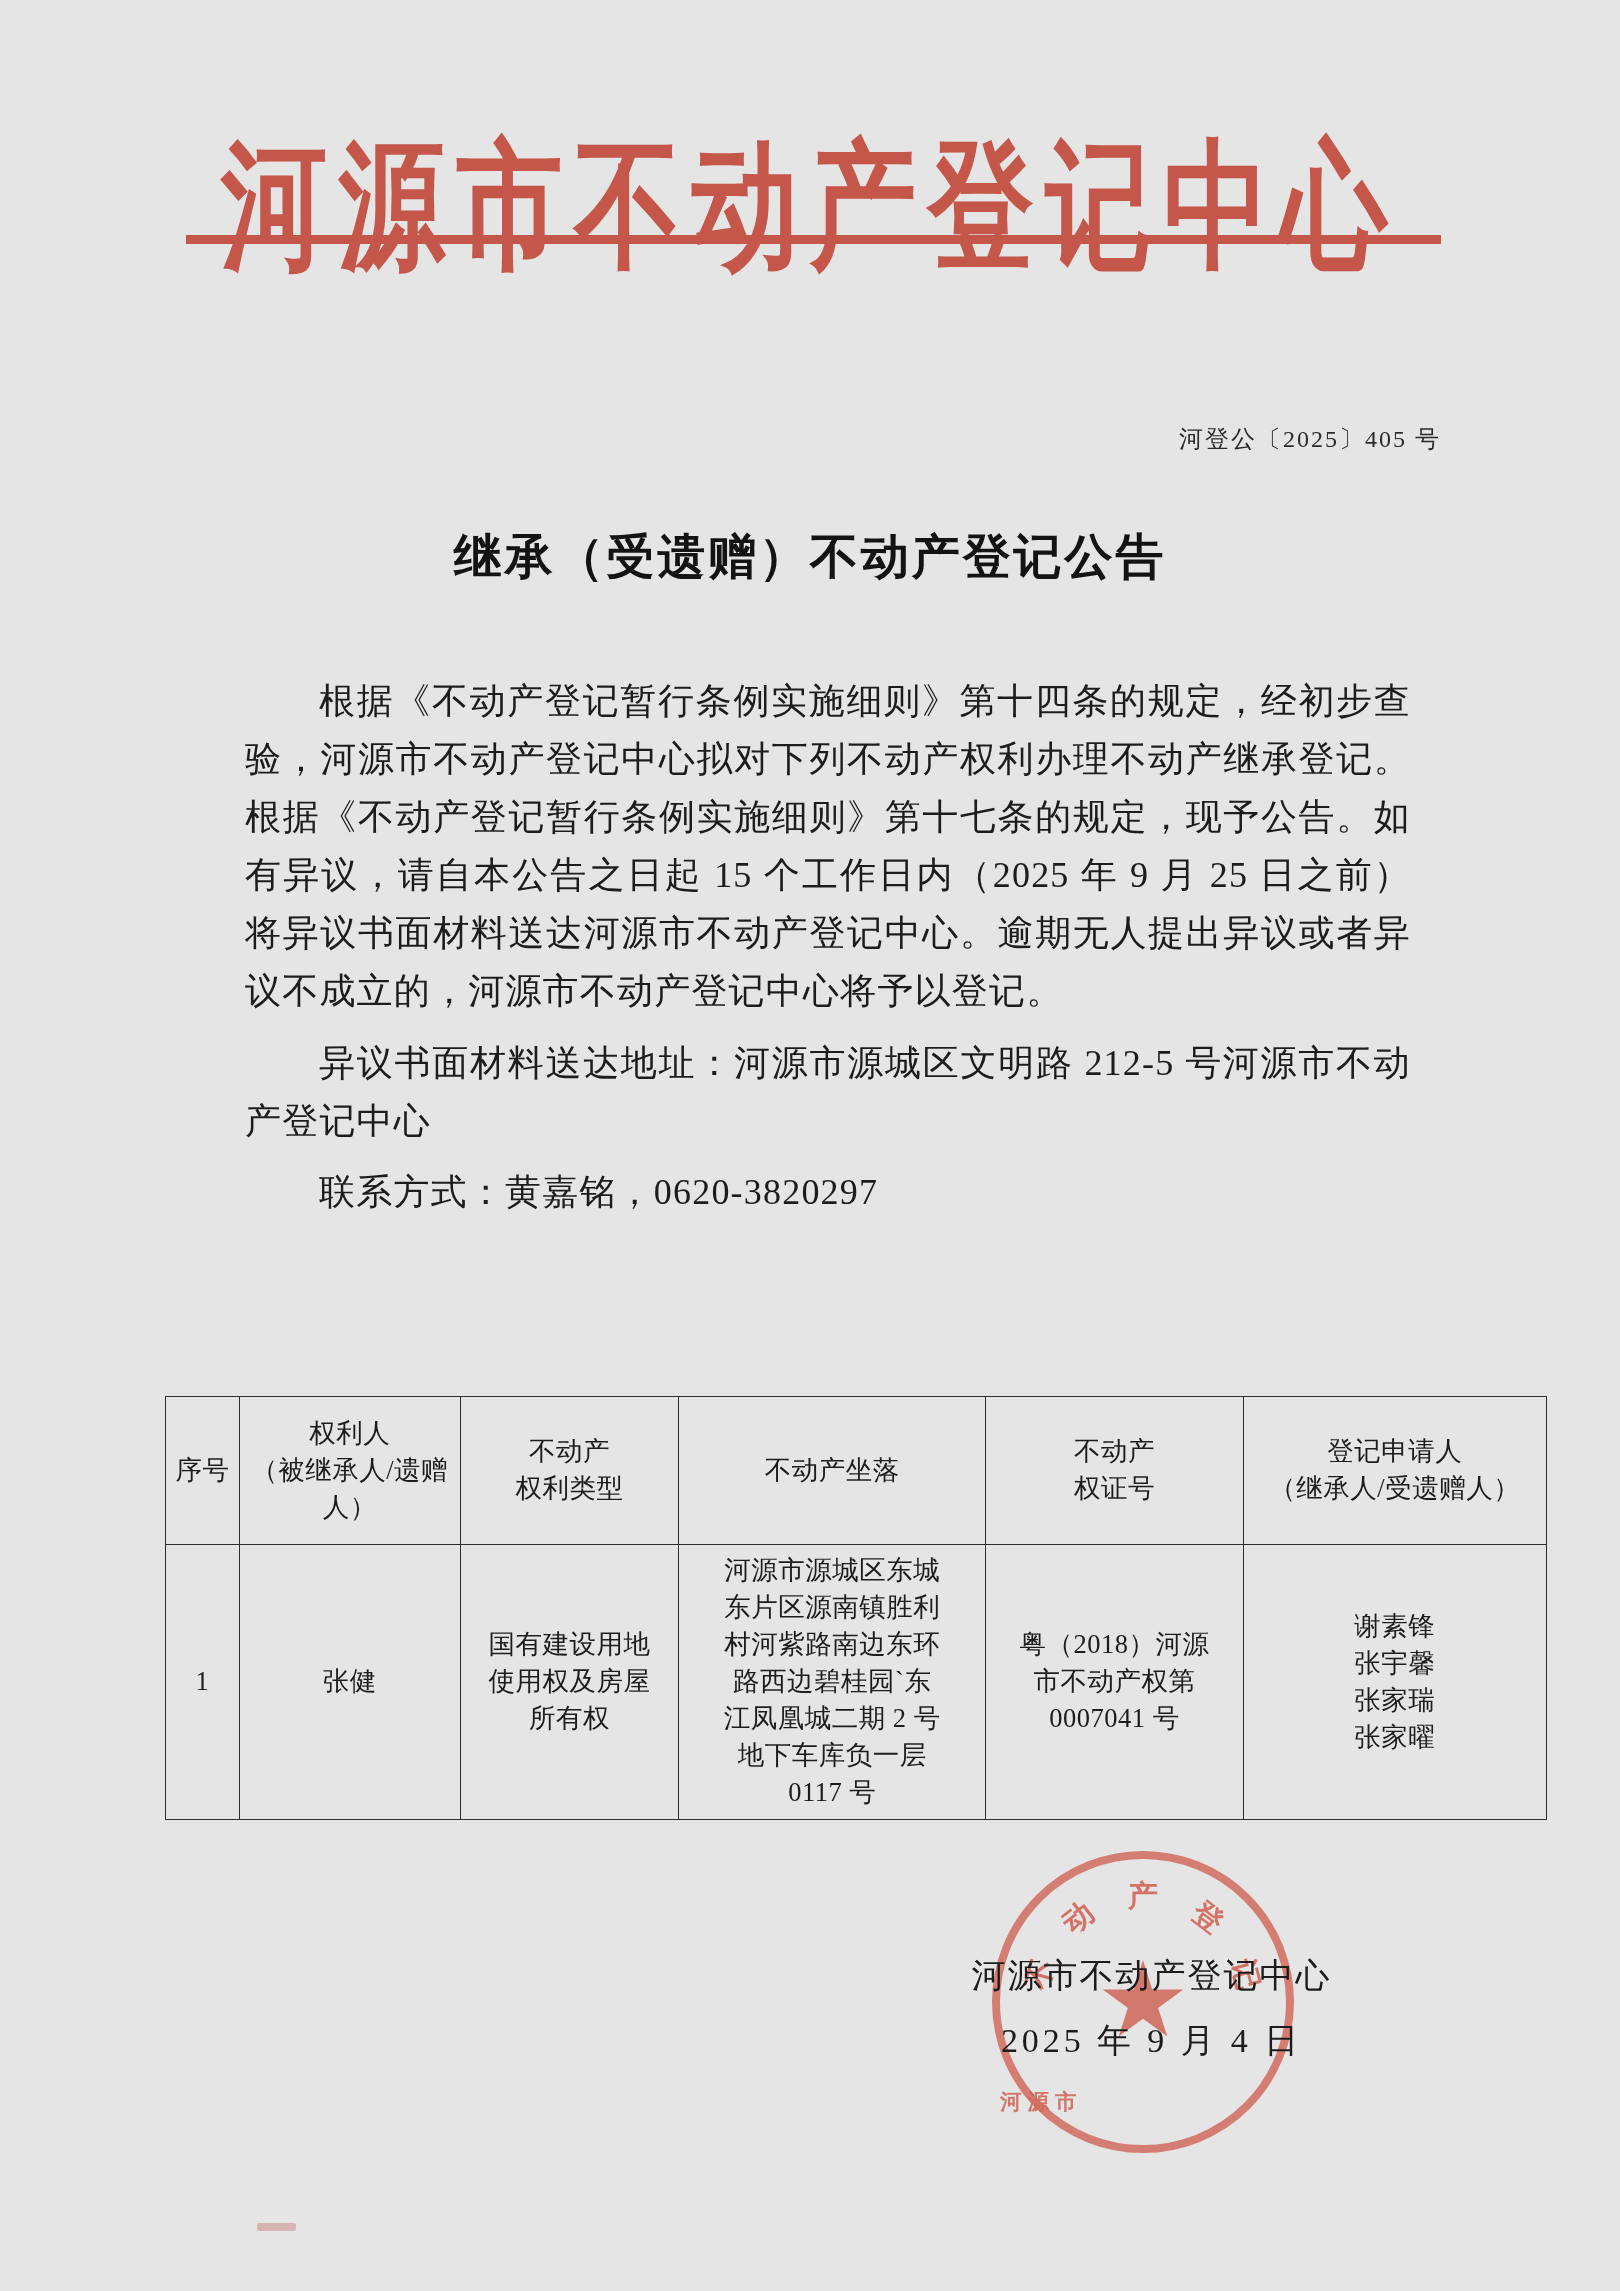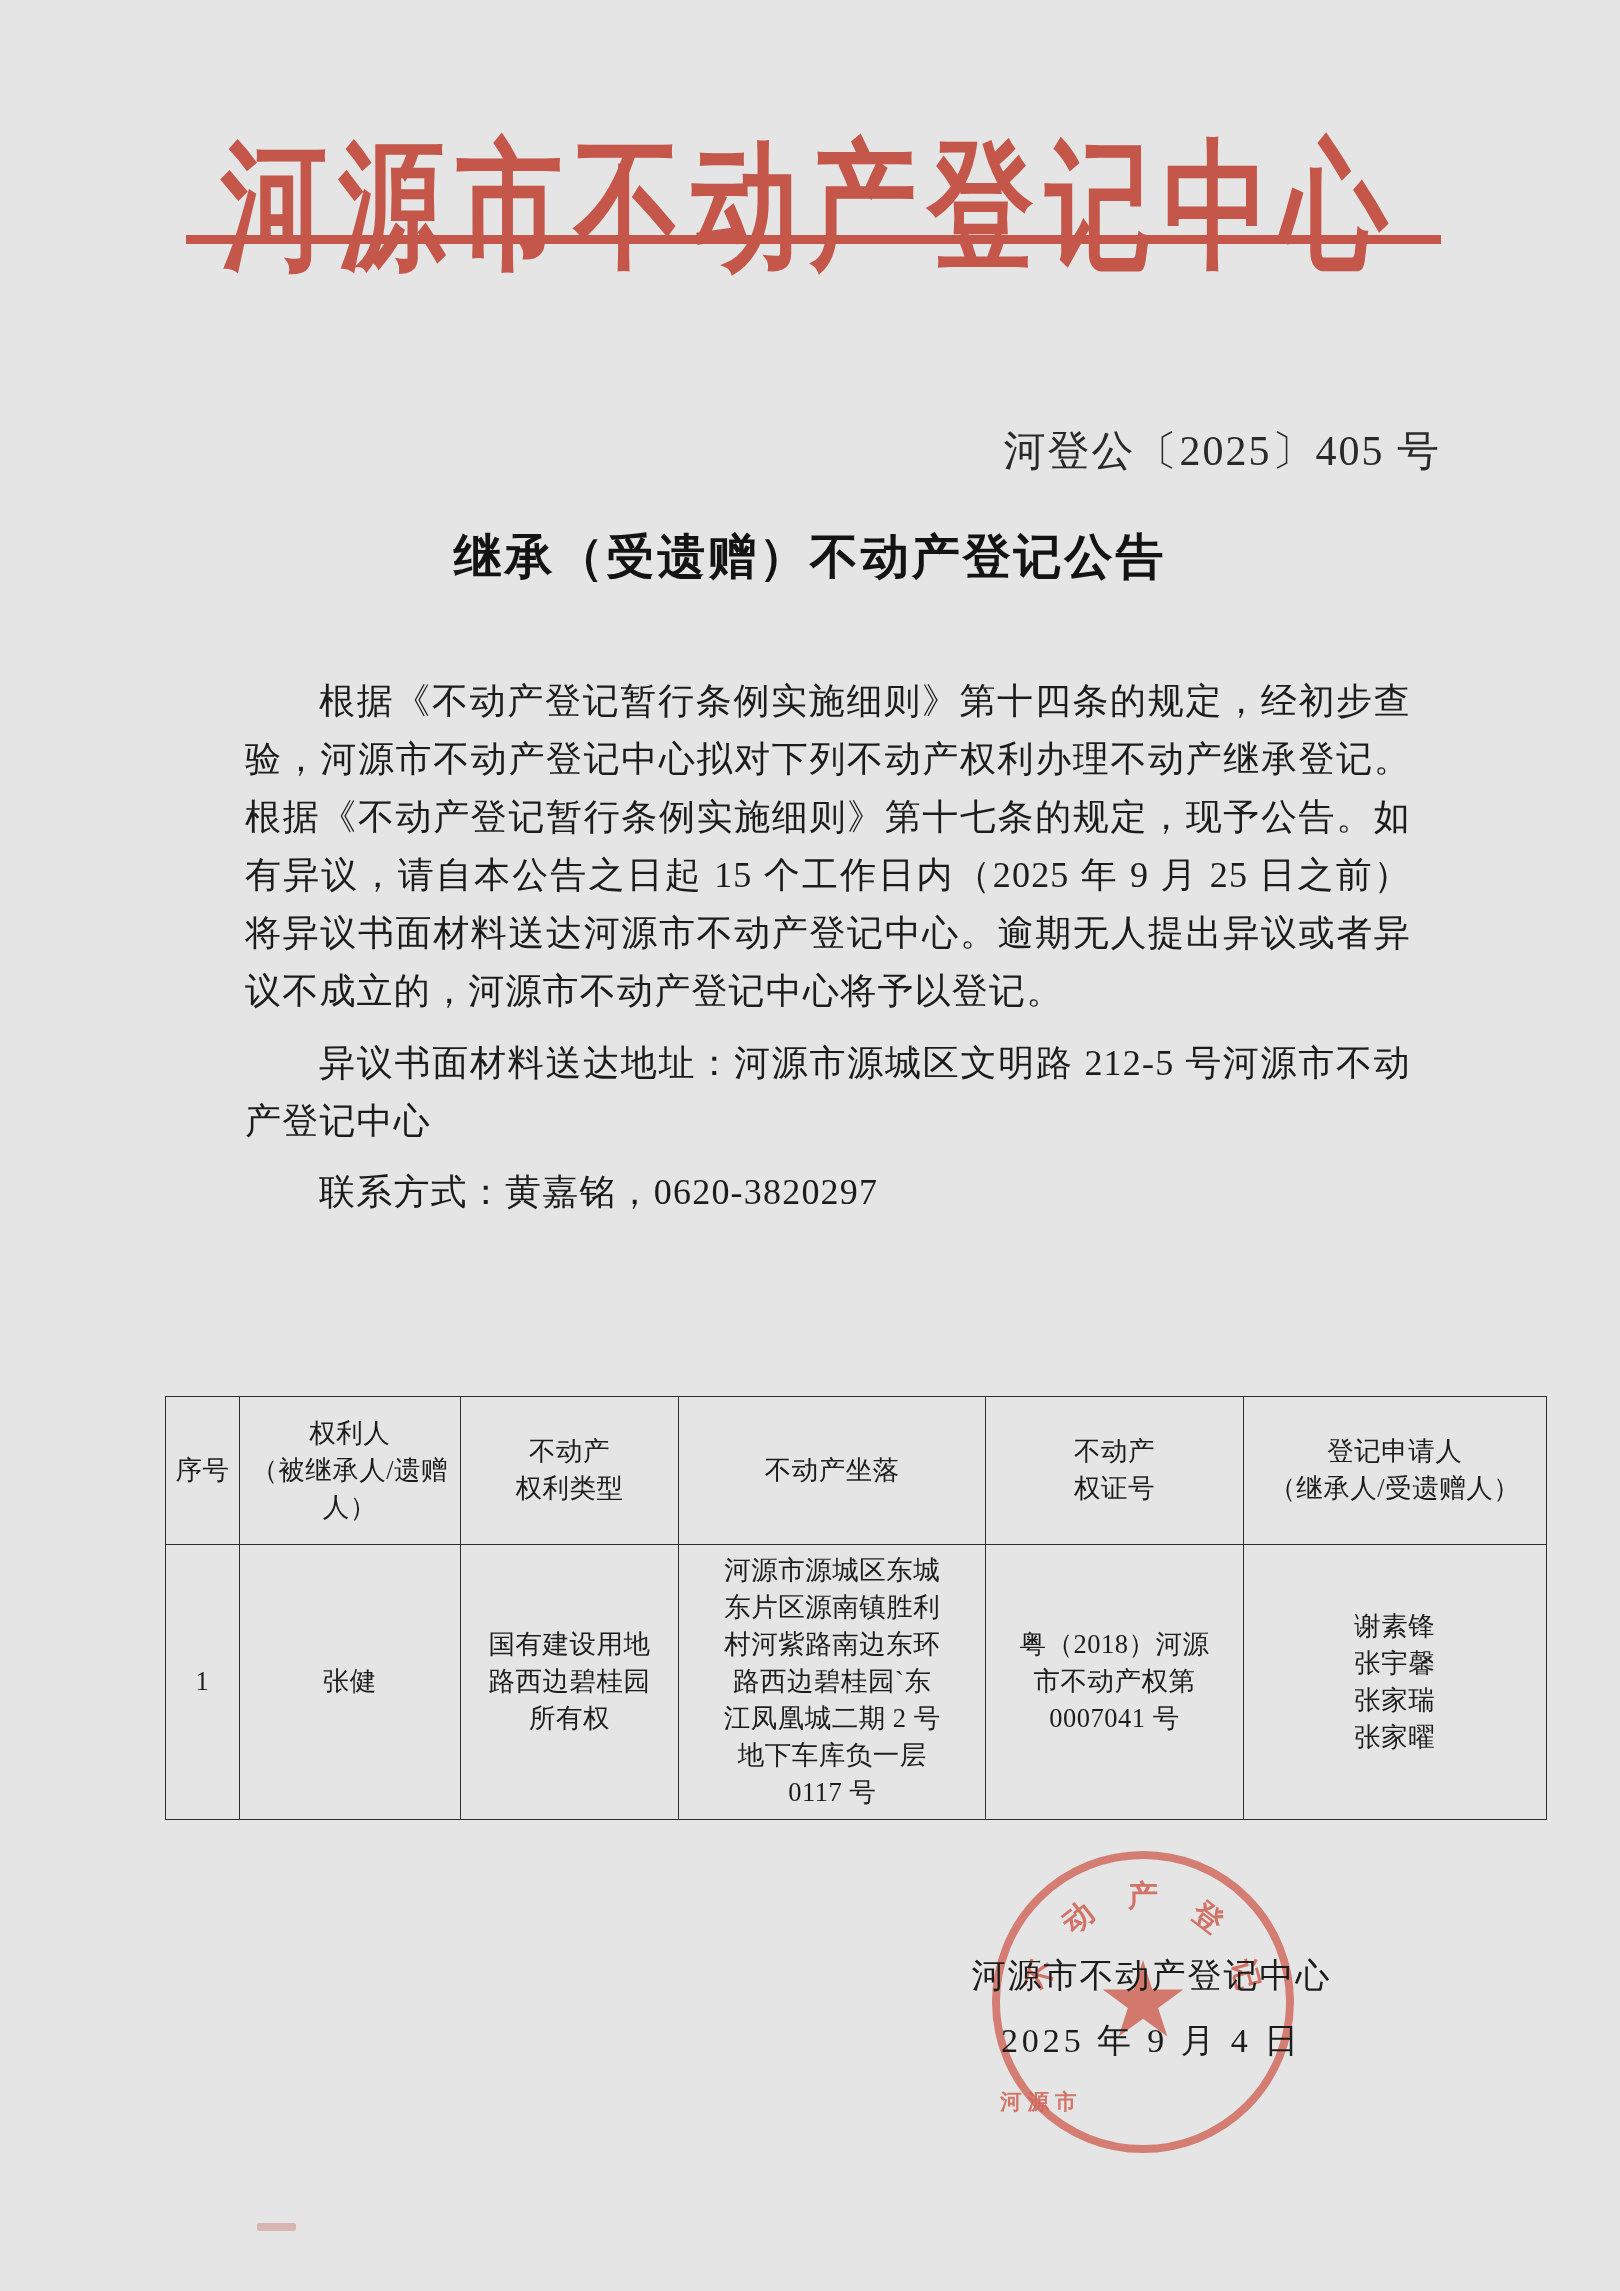--- a/index.html
+++ b/index.html
@@ -50,21 +50,21 @@
     background: #c4564a;
   }
 
   
   .doc-number {
     position: absolute;
     top: 423px;
     left: 0;
     width: 1441px;
     text-align: right;
-    font-size: 42px;
+    font-size: 24px;
     letter-spacing: 2px;
     color: #2a2a2a;
   }
 
   
   .doc-title {
     position: absolute;
     top: 525px;
     left: 0;
     width: 100%;
@@ -247,21 +247,21 @@
 权证号</td>
         <td class="col-appl cell-multiline">登记申请人
 （继承人/受遗赠人）</td>
       </tr>
     </thead>
     <tbody>
       <tr>
         <td class="cell-multiline">1</td>
         <td class="cell-multiline">张健</td>
         <td class="cell-multiline">国有建设用地
-路西边碧桂园
+使用权及房屋
 所有权</td>
         <td class="cell-multiline">河源市源城区东城
 东片区源南镇胜利
 村河紫路南边东环
 路西边碧桂园`东
 江凤凰城二期 2 号
 地下车库负一层
 0117 号</td>
         <td class="cell-multiline">粤（2018）河源
 市不动产权第

